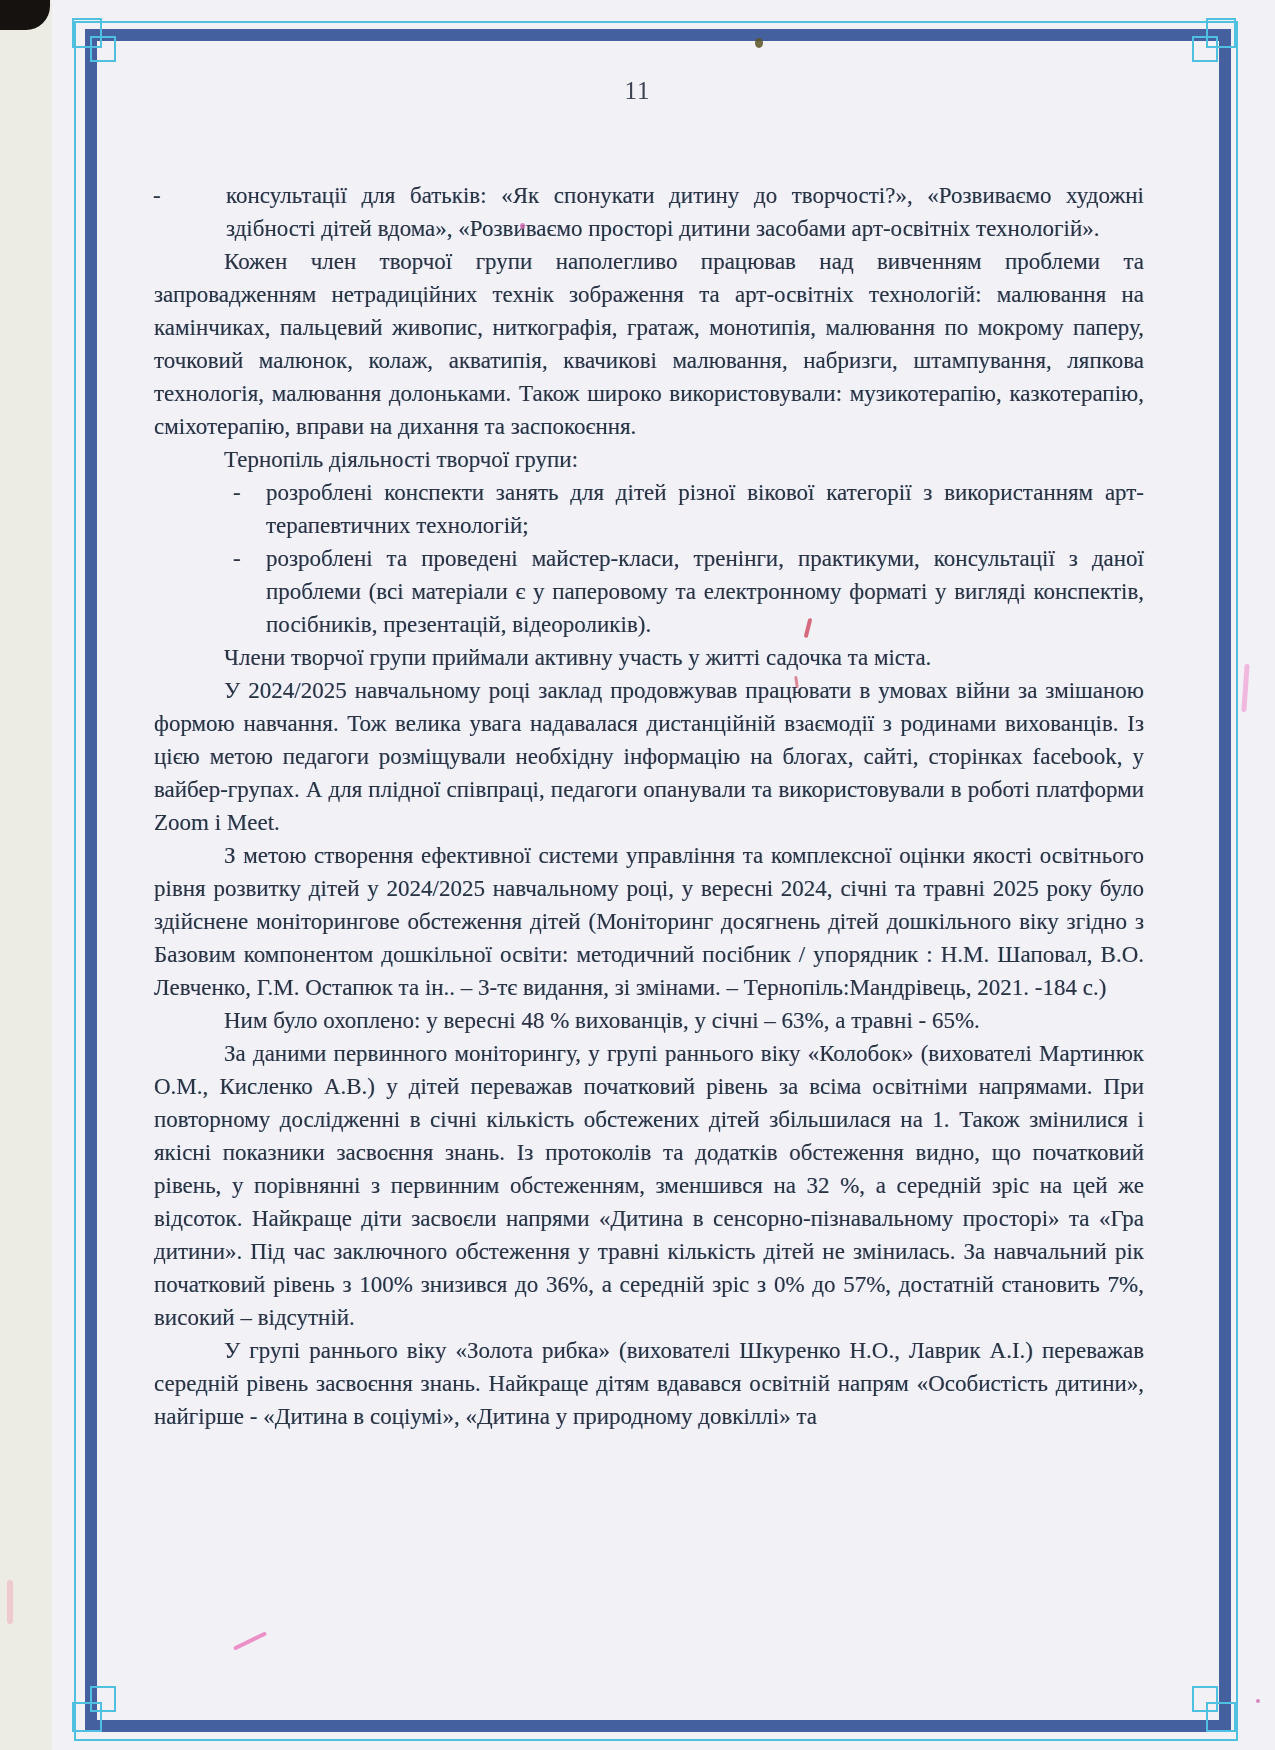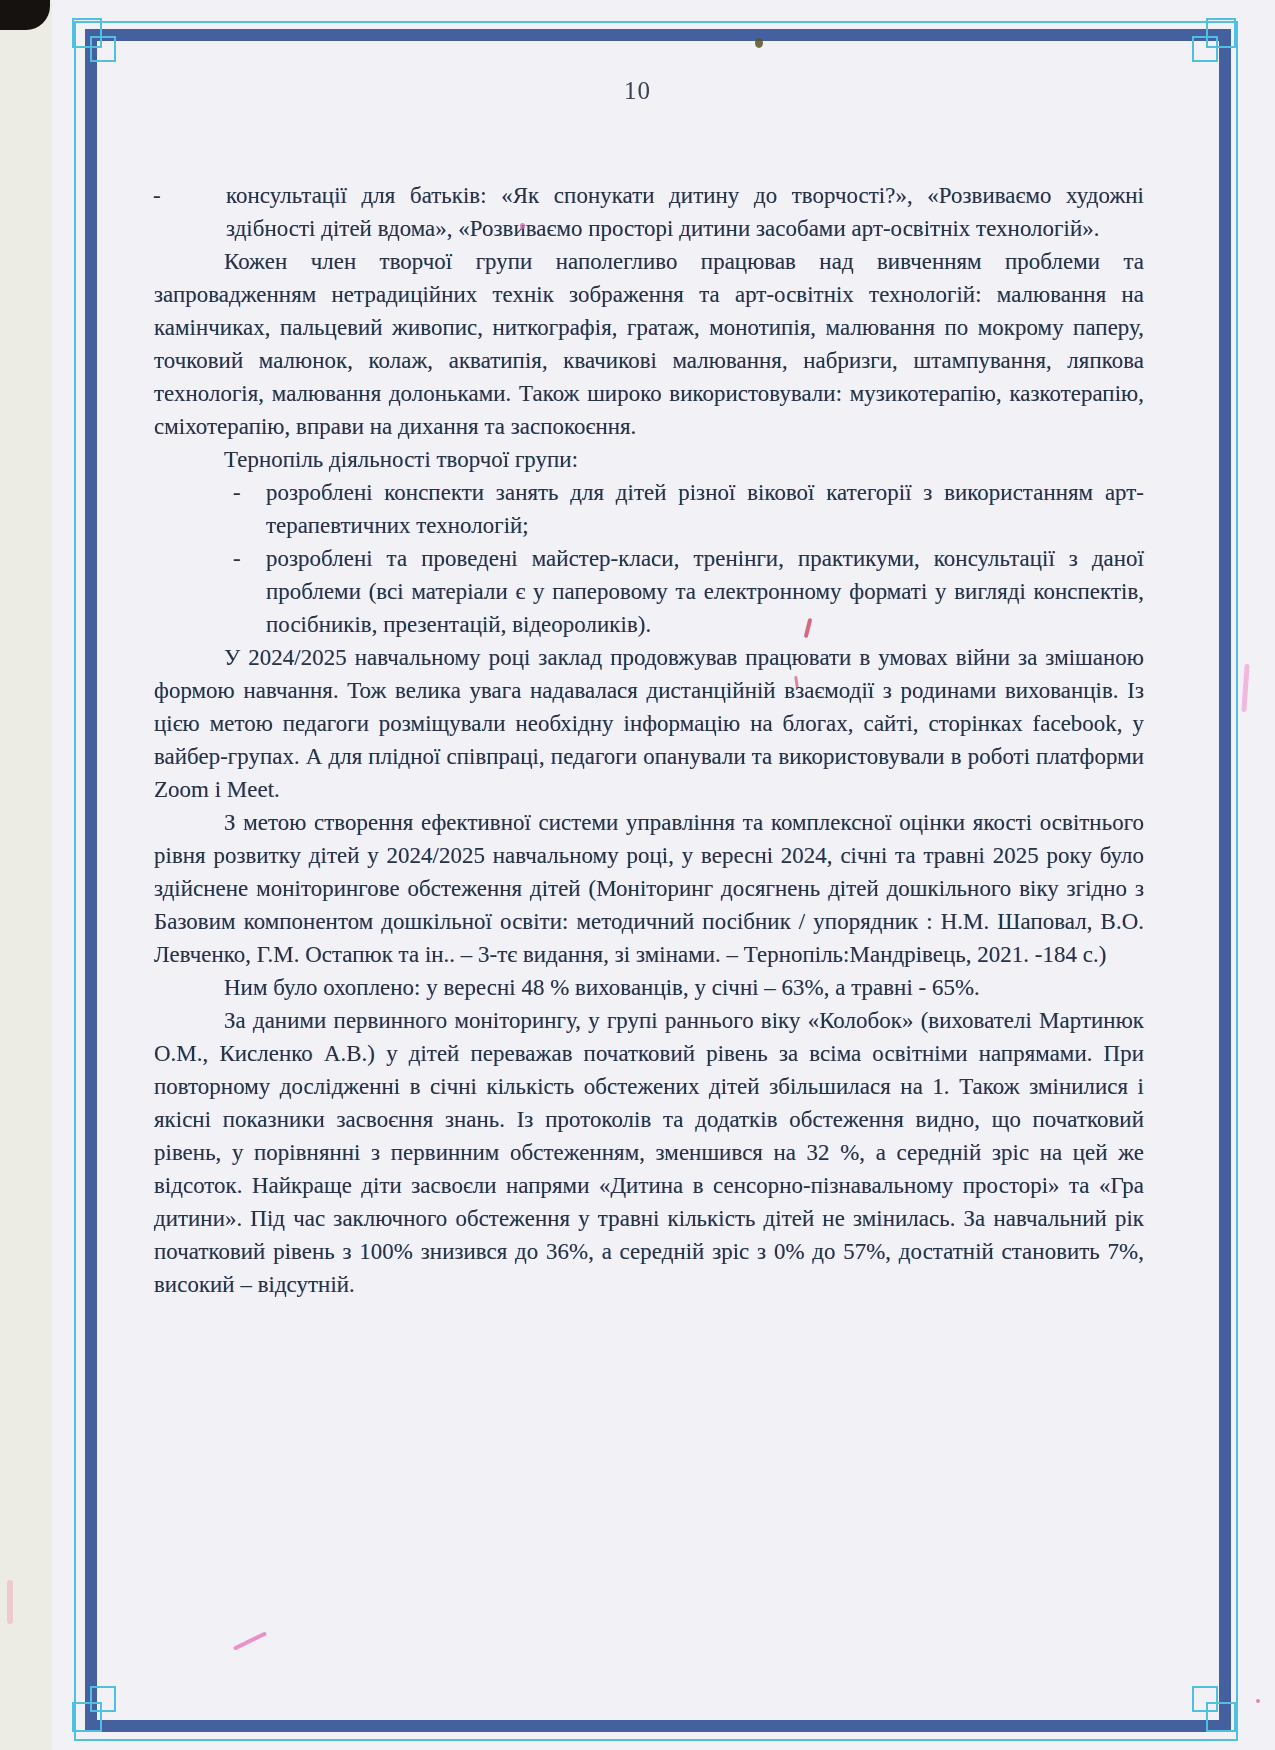--- a/index.html
+++ b/index.html
@@ -100,21 +100,21 @@
   <div class="frame-navy"></div>
   <div class="knot k-tl1"></div>
   <div class="knot k-tl2"></div>
   <div class="knot k-tr1"></div>
   <div class="knot k-tr2"></div>
   <div class="knot k-bl1"></div>
   <div class="knot k-bl2"></div>
   <div class="knot k-br1"></div>
   <div class="knot k-br2"></div>
 
-  <div class="page-number">10</div>
+  <div class="page-number">11</div>
 
   <div class="text-block">
 
     <div class="hang">
       <span class="marker">-</span>
       <span>консультації для батьків: «Як спонукати дитину до творчості?», «Розвиваємо художні здібності дітей вдома», «Розвиваємо просторі дитини засобами арт-освітніх технологій».</span>
     </div>
 
     <div class="para">Кожен член творчої групи наполегливо працював над вивченням проблеми та запровадженням нетрадиційних технік зображення та арт-освітніх технологій: малювання на камінчиках, пальцевий живопис, ниткографія, гратаж, монотипія, малювання по мокрому паперу, точковий малюнок, колаж, акватипія, квачикові малювання, набризги, штампування, ляпкова технологія, малювання долоньками. Також широко використовували: музикотерапію, казкотерапію, сміхотерапію, вправи на дихання та заспокоєння.</div>
 
@@ -123,30 +123,32 @@
     <div class="li">
       <span class="marker">-</span>
       <span>розроблені конспекти занять для дітей різної вікової категорії з використанням арт-терапевтичних технологій;</span>
     </div>
 
     <div class="li">
       <span class="marker">-</span>
       <span>розроблені та проведені майстер-класи, тренінги, практикуми, консультації з даної проблеми (всі матеріали є у паперовому та електронному форматі у вигляді конспектів, посібників, презентацій, відеороликів).</span>
     </div>
 
+    <div class="para">Члени творчої групи приймали активну участь у житті садочка та міста.</div>
 
     <div class="para">У 2024/2025 навчальному році заклад продовжував працювати в умовах війни за змішаною формою навчання. Тож велика увага надавалася дистанційній взаємодії з родинами вихованців. Із цією метою педагоги розміщували необхідну інформацію на блогах, сайті, сторінках facebook, у вайбер-групах. А для плідної співпраці, педагоги опанували та використовували в роботі платформи Zoom і Meet.</div>
 
 
     <div class="para">З метою створення ефективної системи управління та комплексної оцінки якості освітнього рівня розвитку дітей у 2024/2025 навчальному році, у вересні 2024, січні та травні 2025 року було здійснене моніторингове обстеження дітей (Моніторинг досягнень дітей дошкільного віку згідно з Базовим компонентом дошкільної освіти: методичний посібник / упорядник : Н.М. Шаповал, В.О. Левченко, Г.М. Остапюк та ін.. – 3-тє видання, зі змінами. – Тернопіль:Мандрівець, 2021. -184 с.)</div>
 
     <div class="para">Ним було охоплено: у вересні 48 % вихованців, у січні – 63%, а травні - 65%.</div>
 
     <div class="para">За даними первинного моніторингу, у групі раннього віку «Колобок» (вихователі Мартинюк О.М., Кисленко А.В.) у дітей переважав початковий рівень за всіма освітніми напрямами. При повторному дослідженні в січні кількість обстежених дітей збільшилася на 1. Також змінилися і якісні показники засвоєння знань. Із протоколів та додатків обстеження видно, що початковий рівень, у порівнянні з первинним обстеженням, зменшився на 32 %, а середній зріс на цей же відсоток. Найкраще діти засвоєли напрями «Дитина в сенсорно-пізнавальному просторі» та «Гра дитини». Під час заключного обстеження у травні кількість дітей не змінилась. За навчальний рік початковий рівень з 100% знизився до 36%, а середній зріс з 0% до 57%, достатній становить 7%, високий – відсутній.</div>
 
+    <div class="para">У групі раннього віку «Золота рибка» (вихователі Шкуренко Н.О., Лаврик А.І.) переважав середній рівень засвоєння знань. Найкраще дітям вдавався освітній напрям «Особистість дитини», найгірше -  «Дитина в соціумі», «Дитина у природному довкіллі» та</div>
 
   </div>
 
   <div class="artifact a-dark"></div>
   <div class="artifact a-pink1"></div>
   <div class="artifact a-red1"></div>
   <div class="artifact a-red2"></div>
   <div class="artifact a-pinkR"></div>
   <div class="artifact a-penU"></div>
   <div class="artifact a-left"></div>

